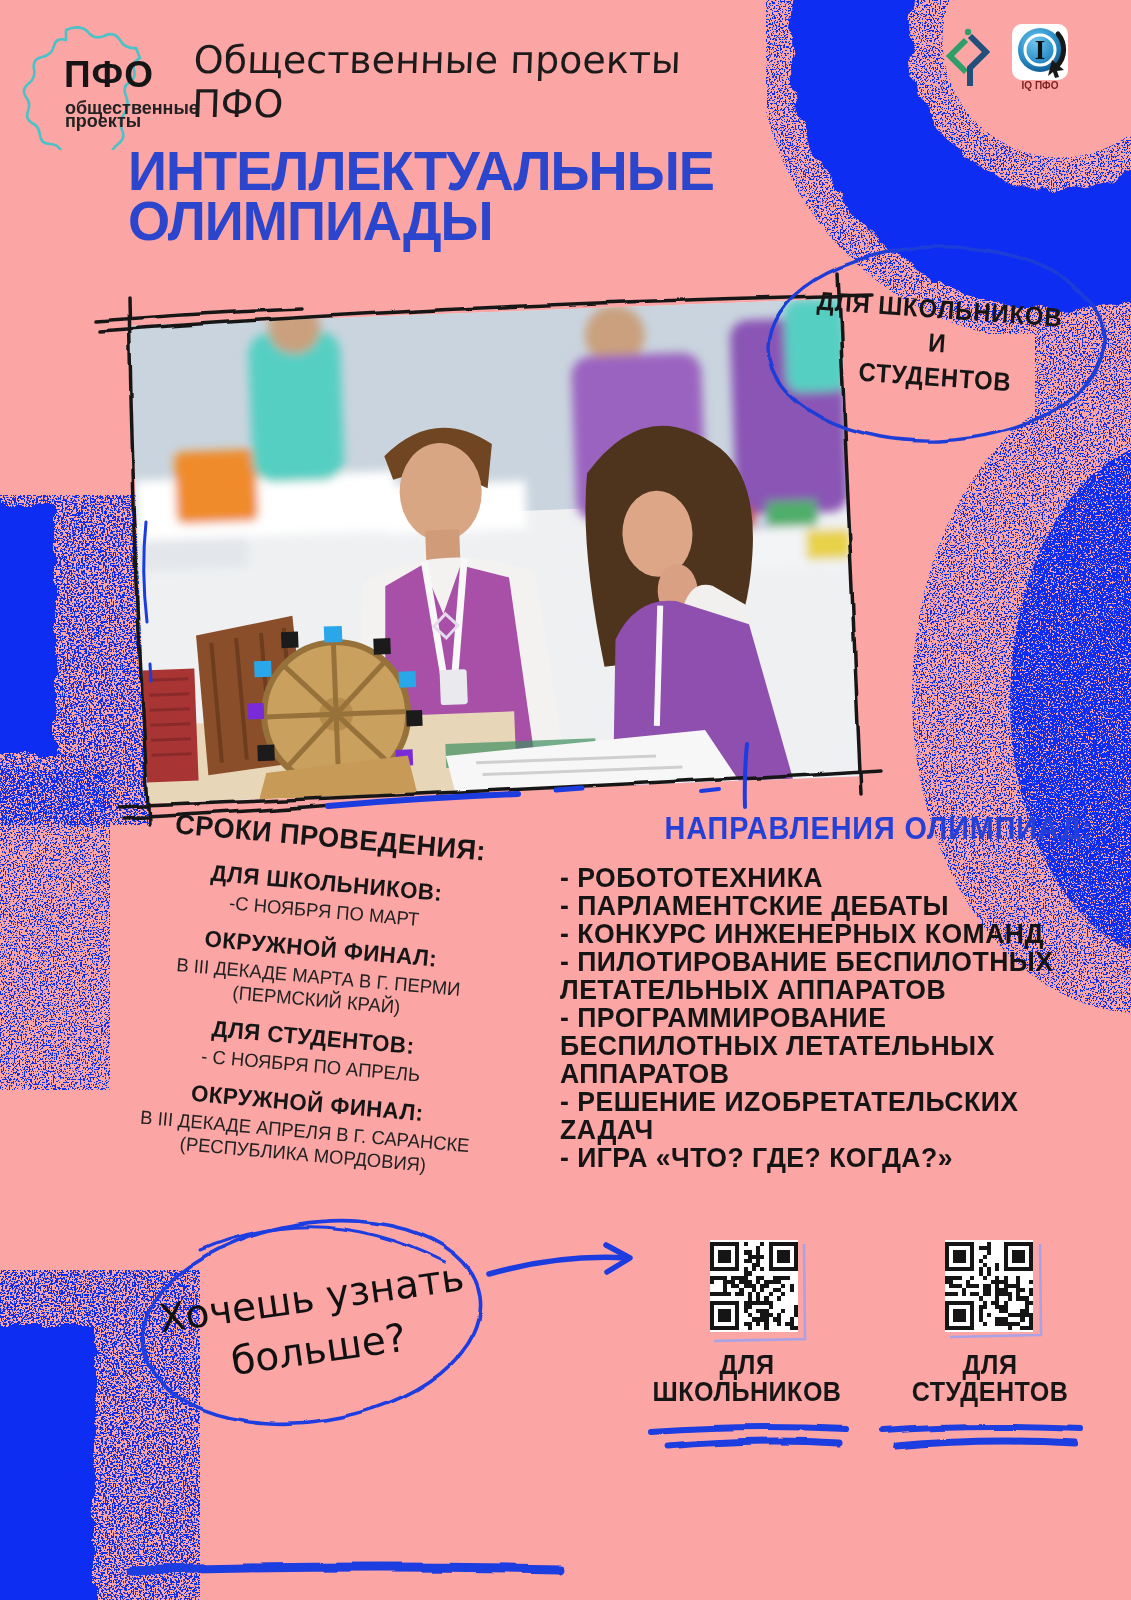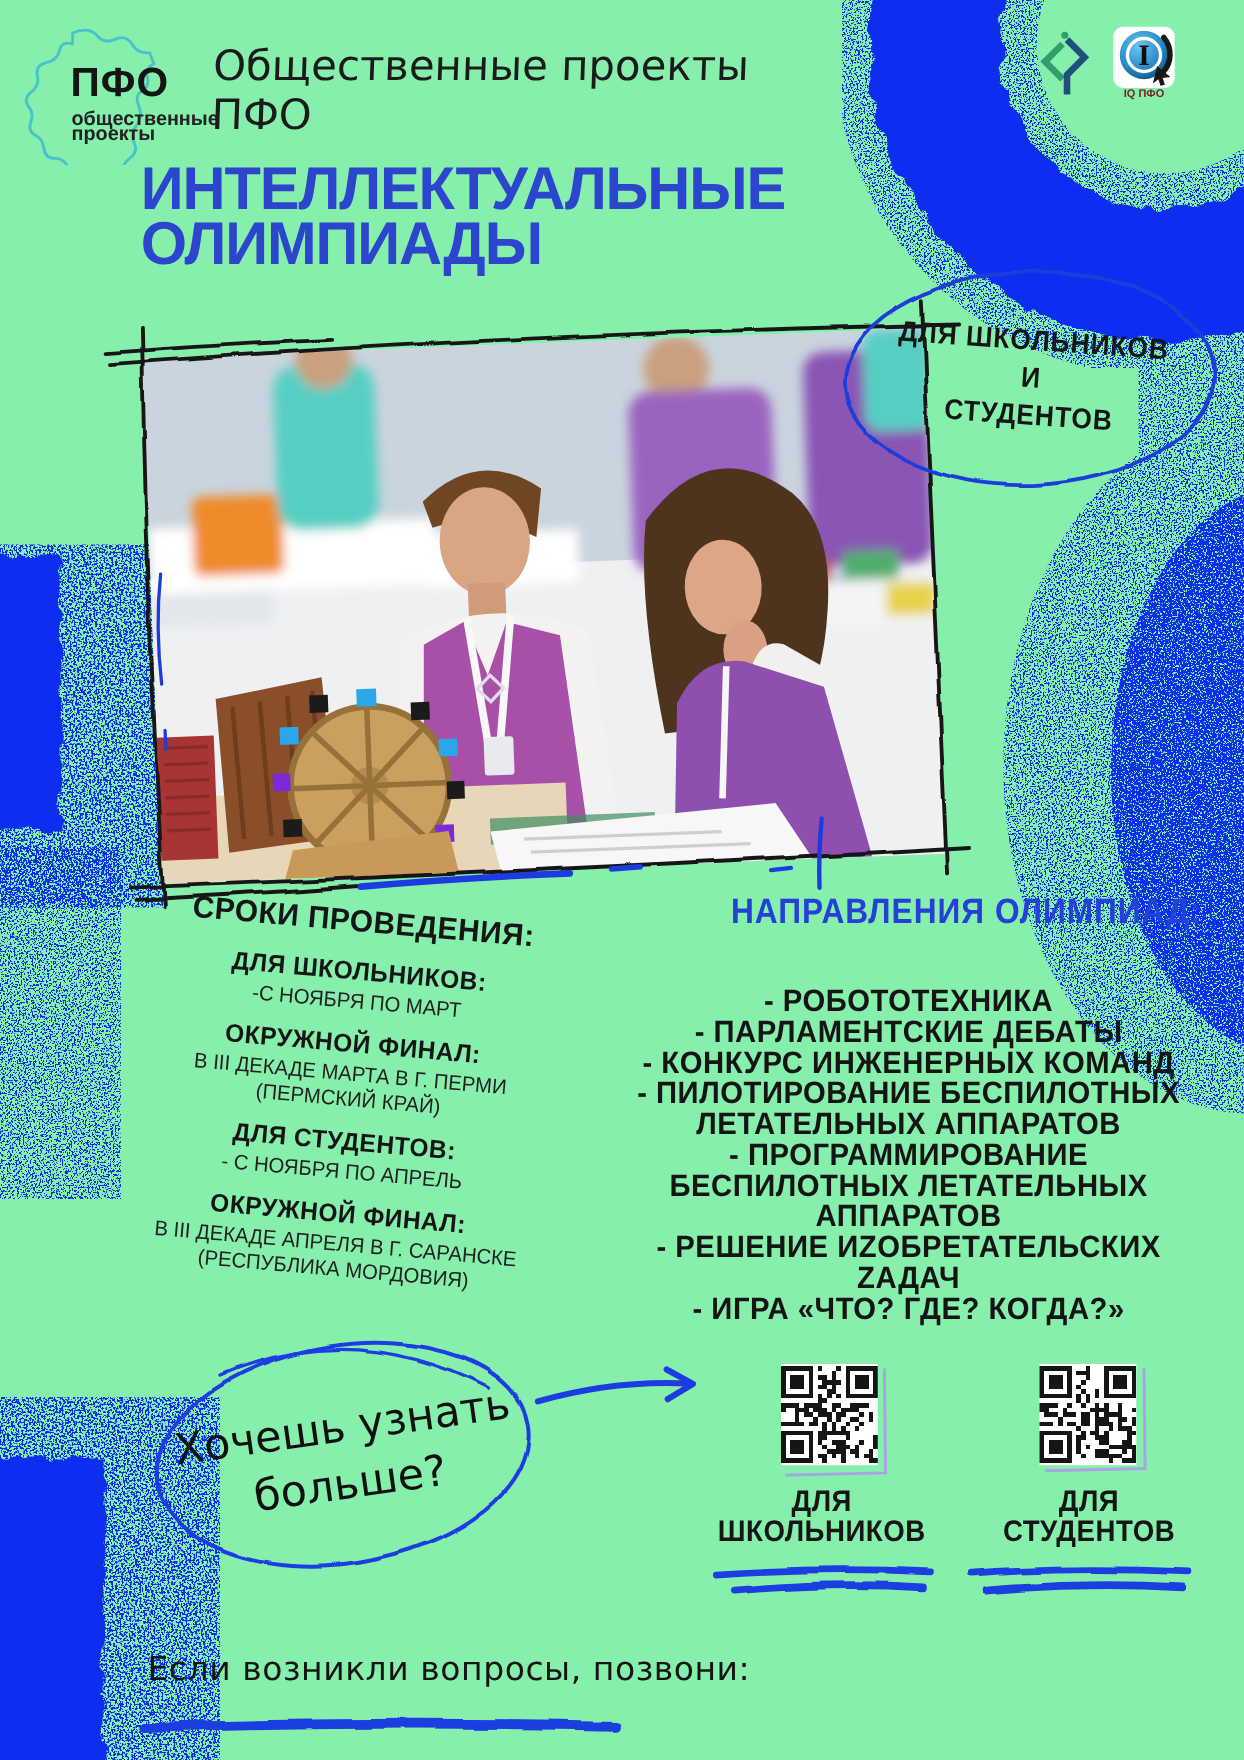--- a/index.html
+++ b/index.html
@@ -1,18 +1,18 @@
 <!DOCTYPE html>
 <html><head>
 <meta charset="utf-8">
 <style>
   html,body{margin:0;padding:0;background:#ffffff;}
   .poster{
     position:relative;width:1131px;height:1600px;overflow:hidden;
-    background:#86efac;font-family:"Liberation Sans",sans-serif;color:#1a1a1a;
+    background:#fca5a5;font-family:"Liberation Sans",sans-serif;color:#1a1a1a;
   }
   .abs{position:absolute;}
   svg.layer{position:absolute;left:0;top:0;width:1131px;height:1600px;pointer-events:none;}
   .z0{z-index:0}.z2{z-index:2}
 
   
   .brand{left:18px;top:22px;width:160px;height:128px;z-index:3;}
   .brand svg{position:absolute;left:0;top:0;}
   .brand-abbr{position:absolute;left:46px;top:32px;font-size:37px;font-weight:800;letter-spacing:1px;color:#151515;}
   .brand-caption{position:absolute;left:47px;top:80px;font-size:18px;line-height:13px;font-weight:700;color:#222;white-space:pre-line;}
@@ -39,22 +39,22 @@
 
   .schedule{left:112px;top:822px;width:440px;z-index:3;text-align:center;
     transform:rotate(5deg) scaleX(.97);transform-origin:50% 0;}
   .schedule-heading{font-size:28px;font-weight:800;letter-spacing:.5px;margin-bottom:16px;color:#161616;}
   .sch-title{font-size:23px;font-weight:800;letter-spacing:.5px;color:#161616;margin-bottom:3px;}
   .sch-detail{font-size:19px;font-weight:400;line-height:23px;color:#222;margin-bottom:13px;white-space:pre-line;}
 
   .directions-heading{right:39px;top:810px;z-index:3;white-space:nowrap;
     font-size:32px;font-weight:800;letter-spacing:1px;color:#2540d6;
     transform:scaleX(.9);transform-origin:100% 50%;}
-  .directions-list{right:39px;top:864px;width:560px;z-index:3;text-align:center;
-    font-size:28px;line-height:28px;font-weight:700;letter-spacing:.5px;color:#151515;margin-top:32px;}
+  .directions-list{right:39px;top:864px;width:560px;z-index:3;text-align:left;
+    font-size:28px;line-height:28px;font-weight:700;letter-spacing:.5px;color:#151515;}
   .dir-item{white-space:pre-line;transform:scaleX(.95);transform-origin:100% 50%;}
 
   .cta-text{left:155px;top:1272px;width:320px;z-index:3;text-align:center;
     font-family:"DejaVu Sans",sans-serif;font-size:39px;line-height:52px;font-weight:400;color:#111;
     white-space:pre-line;transform:rotate(-8deg);}
 
   .qr-block{z-index:3;}
   .qr-box{position:absolute;width:88px;height:92px;background:#fff;}
   .qr-box svg{width:88px;height:92px;display:block;}
   .qr-label{position:absolute;width:220px;text-align:center;
@@ -336,15 +336,14 @@
   <div class="qr-block">
     <div class="qr-box abs" style="left:945px;top:1240px;">
       <svg class="qr" viewBox="0 0 21 21" shape-rendering="crispEdges">
           <path d="M10 0h1v1h-1zM8 1h1v1h-1zM9 1h1v1h-1zM10 1h1v1h-1zM10 2h1v1h-1zM9 3h1v1h-1zM8 4h1v1h-1zM9 5h1v1h-1zM12 5h1v1h-1zM8 6h1v1h-1zM10 6h1v1h-1zM12 6h1v1h-1zM8 7h1v1h-1zM10 7h1v1h-1zM0 8h1v1h-1zM1 8h1v1h-1zM2 8h1v1h-1zM3 8h1v1h-1zM6 8h1v1h-1zM9 8h1v1h-1zM12 8h1v1h-1zM14 8h1v1h-1zM17 8h1v1h-1zM0 9h1v1h-1zM1 9h1v1h-1zM5 9h1v1h-1zM11 9h1v1h-1zM12 9h1v1h-1zM13 9h1v1h-1zM14 9h1v1h-1zM17 9h1v1h-1zM20 9h1v1h-1zM1 10h1v1h-1zM2 10h1v1h-1zM3 10h1v1h-1zM5 10h1v1h-1zM6 10h1v1h-1zM7 10h1v1h-1zM9 10h1v1h-1zM10 10h1v1h-1zM12 10h1v1h-1zM14 10h1v1h-1zM15 10h1v1h-1zM16 10h1v1h-1zM17 10h1v1h-1zM4 11h1v1h-1zM9 11h1v1h-1zM10 11h1v1h-1zM12 11h1v1h-1zM13 11h1v1h-1zM14 11h1v1h-1zM17 11h1v1h-1zM18 11h1v1h-1zM20 11h1v1h-1zM0 12h1v1h-1zM1 12h1v1h-1zM2 12h1v1h-1zM4 12h1v1h-1zM6 12h1v1h-1zM7 12h1v1h-1zM9 12h1v1h-1zM10 12h1v1h-1zM12 12h1v1h-1zM13 12h1v1h-1zM14 12h1v1h-1zM15 12h1v1h-1zM17 12h1v1h-1zM20 12h1v1h-1zM8 13h1v1h-1zM12 13h1v1h-1zM15 13h1v1h-1zM17 13h1v1h-1zM18 13h1v1h-1zM19 13h1v1h-1zM9 14h1v1h-1zM11 14h1v1h-1zM12 14h1v1h-1zM14 14h1v1h-1zM19 14h1v1h-1zM20 14h1v1h-1zM8 15h1v1h-1zM9 15h1v1h-1zM12 15h1v1h-1zM13 15h1v1h-1zM14 15h1v1h-1zM19 15h1v1h-1zM8 16h1v1h-1zM13 16h1v1h-1zM14 16h1v1h-1zM18 16h1v1h-1zM19 16h1v1h-1zM8 17h1v1h-1zM10 17h1v1h-1zM15 17h1v1h-1zM16 17h1v1h-1zM17 17h1v1h-1zM18 17h1v1h-1zM19 17h1v1h-1zM20 17h1v1h-1zM8 18h1v1h-1zM12 18h1v1h-1zM13 18h1v1h-1zM14 18h1v1h-1zM18 18h1v1h-1zM20 18h1v1h-1zM9 19h1v1h-1zM12 19h1v1h-1zM13 19h1v1h-1zM14 19h1v1h-1zM15 19h1v1h-1zM16 19h1v1h-1zM17 19h1v1h-1zM20 19h1v1h-1zM15 20h1v1h-1zM18 20h1v1h-1zM19 20h1v1h-1zM20 20h1v1h-1zM0 0h7v7h-7z M1 1h5v5h-5z M2 2h3v3h-3zM14 0h7v7h-7z M15 1h5v5h-5z M16 2h3v3h-3zM0 14h7v7h-7z M1 15h5v5h-5z M2 16h3v3h-3z" fill="#151515" fill-rule="evenodd"></path>
         </svg>
     </div>
     <div class="qr-label abs" style="left:880px;top:1352px;">ДЛЯ
 СТУДЕНТОВ</div>
   </div>
 
-  <div class="abs footer-text">Если возникли вопросы, позвони:</div>
 
 </div>
 
 </body></html>

